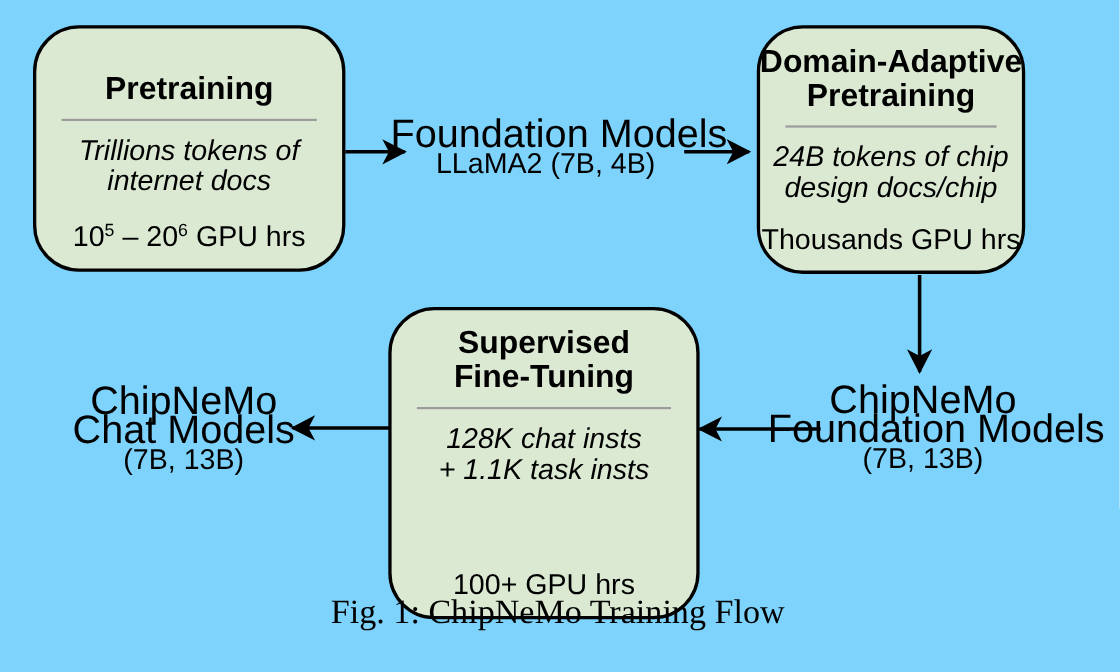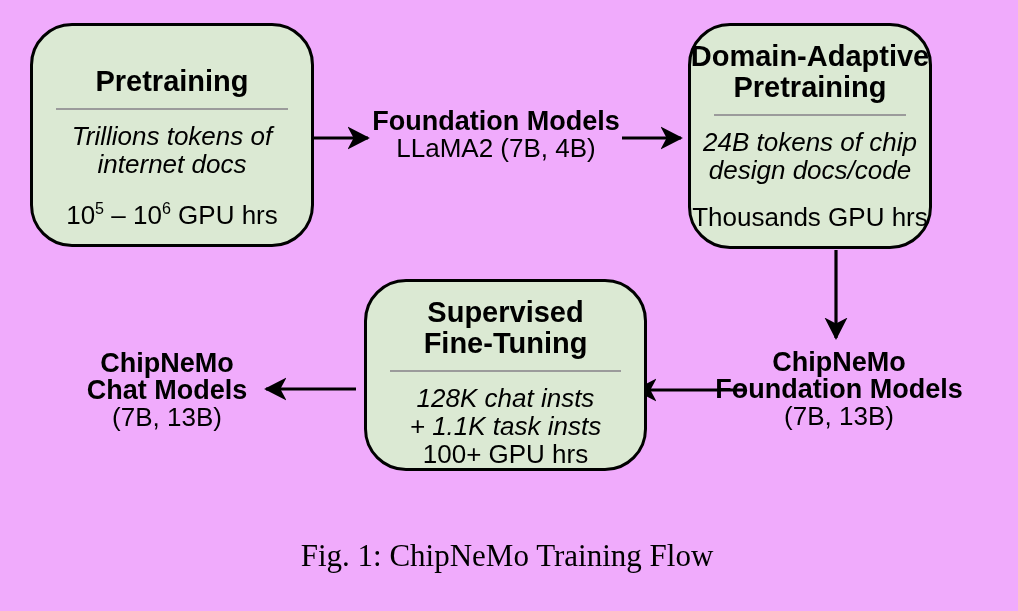--- a/index.html
+++ b/index.html
@@ -4,21 +4,21 @@
 <style>
   html, body {
     margin: 0;
     padding: 0;
     background: #ffffff;
   }
   .canvas {
     position: relative;
     width: 1018px;
     height: 611px;
-    background: #f0abfc;
+    background: #7dd3fc;
     overflow: hidden;
     font-family: "Liberation Sans", sans-serif;
     color: #000000;
   }
   .arrow-layer {
     position: absolute;
     left: 0; top: 0;
     width: 1018px;
     height: 611px;
     pointer-events: none;
@@ -28,21 +28,21 @@
     box-sizing: border-box;
     background: #dbe9d3;
     border: 3px solid #000000;
     border-radius: 42px;
     display: flex;
     flex-direction: column;
     align-items: center;
   }
   .box-pretraining { left: 30px;  top: 23px;  width: 284px; height: 224px; }
   .box-dapt        { left: 688px; top: 23px;  width: 244px; height: 226px; }
-  .box-sft         { left: 364px; top: 279px; width: 283px; height: 192px; }
+  .box-sft         { left: 353px; top: 279px; width: 283px; height: 284px; }
 
   .title-wrap {
     text-align: center;
   }
   .one-line-title .title-wrap { margin-top: 40px; }
   .two-line-title .title-wrap { margin-top: 15px; }
   .box-title-line {
     font-weight: bold;
     font-size: 29px;
     line-height: 31px;
@@ -77,22 +77,22 @@
     font-size: 0.62em;
     vertical-align: super;
     line-height: 0;
   }
   .flow-label {
     position: absolute;
     text-align: center;
     white-space: nowrap;
   }
   .flow-label-bold {
-    font-weight: bold;
-    font-size: 27px;
+    font-weight: normal;
+    font-size: 36px;
     line-height: 27px;
   }
   .flow-label-reg {
     font-size: 26px;
     line-height: 27px;
   }
   .label-foundation-models { left: 355px; top: 108px; width: 282px; }
   .label-chipnemo-foundation { left: 698px; top: 349px; width: 282px; }
   .label-chipnemo-chat { left: 45px; top: 350px; width: 244px; }
 
@@ -126,32 +126,32 @@
 
   <div class="box box-pretraining one-line-title">
     <div class="title-wrap">
       <div class="box-title-line">Pretraining</div>
     </div>
     <div class="divider"></div>
     <div class="box-body">
       <div class="box-body-line">Trillions tokens of</div>
       <div class="box-body-line">internet docs</div>
     </div>
-    <div class="box-footer"><span>10</span><sup>5</sup><span> – 10</span><sup>6</sup><span> GPU hrs</span></div>
+    <div class="box-footer"><span>10</span><sup>5</sup><span> – 20</span><sup>6</sup><span> GPU hrs</span></div>
   </div>
 
   <div class="box box-dapt two-line-title">
     <div class="title-wrap">
       <div class="box-title-line">Domain-Adaptive</div>
       <div class="box-title-line">Pretraining</div>
     </div>
     <div class="divider"></div>
     <div class="box-body">
       <div class="box-body-line">24B tokens of chip</div>
-      <div class="box-body-line">design docs/code</div>
+      <div class="box-body-line">design docs/chip</div>
     </div>
     <div class="box-footer">Thousands GPU hrs</div>
   </div>
 
   <div class="box box-sft two-line-title">
     <div class="title-wrap">
       <div class="box-title-line">Supervised</div>
       <div class="box-title-line">Fine-Tuning</div>
     </div>
     <div class="divider"></div>

